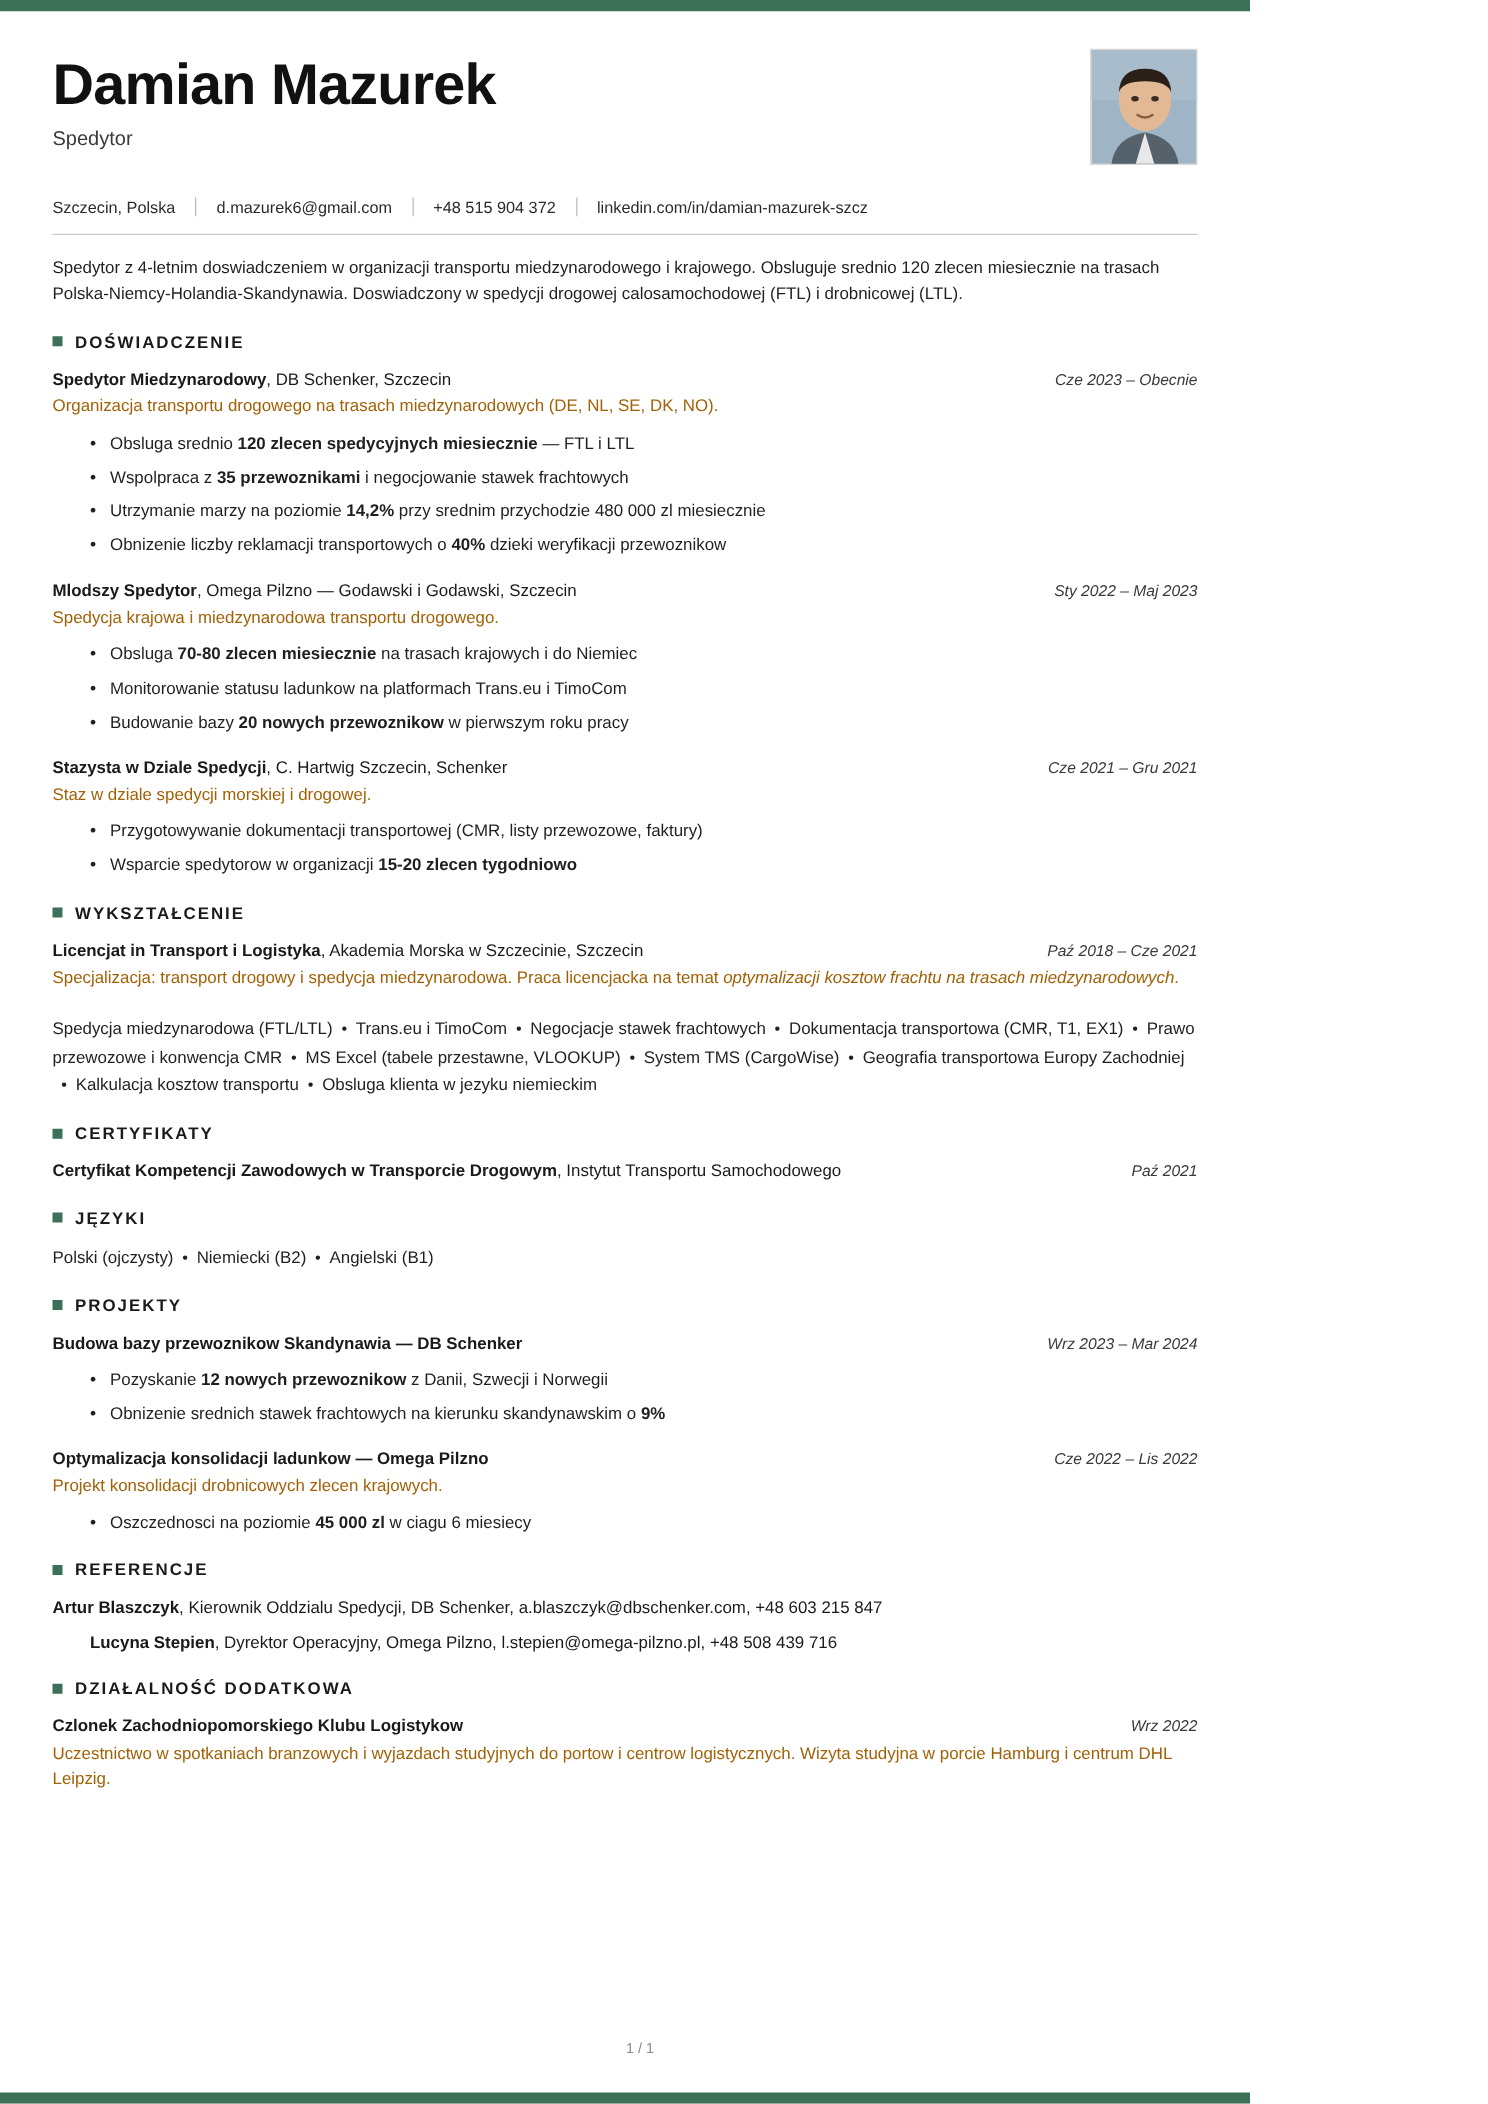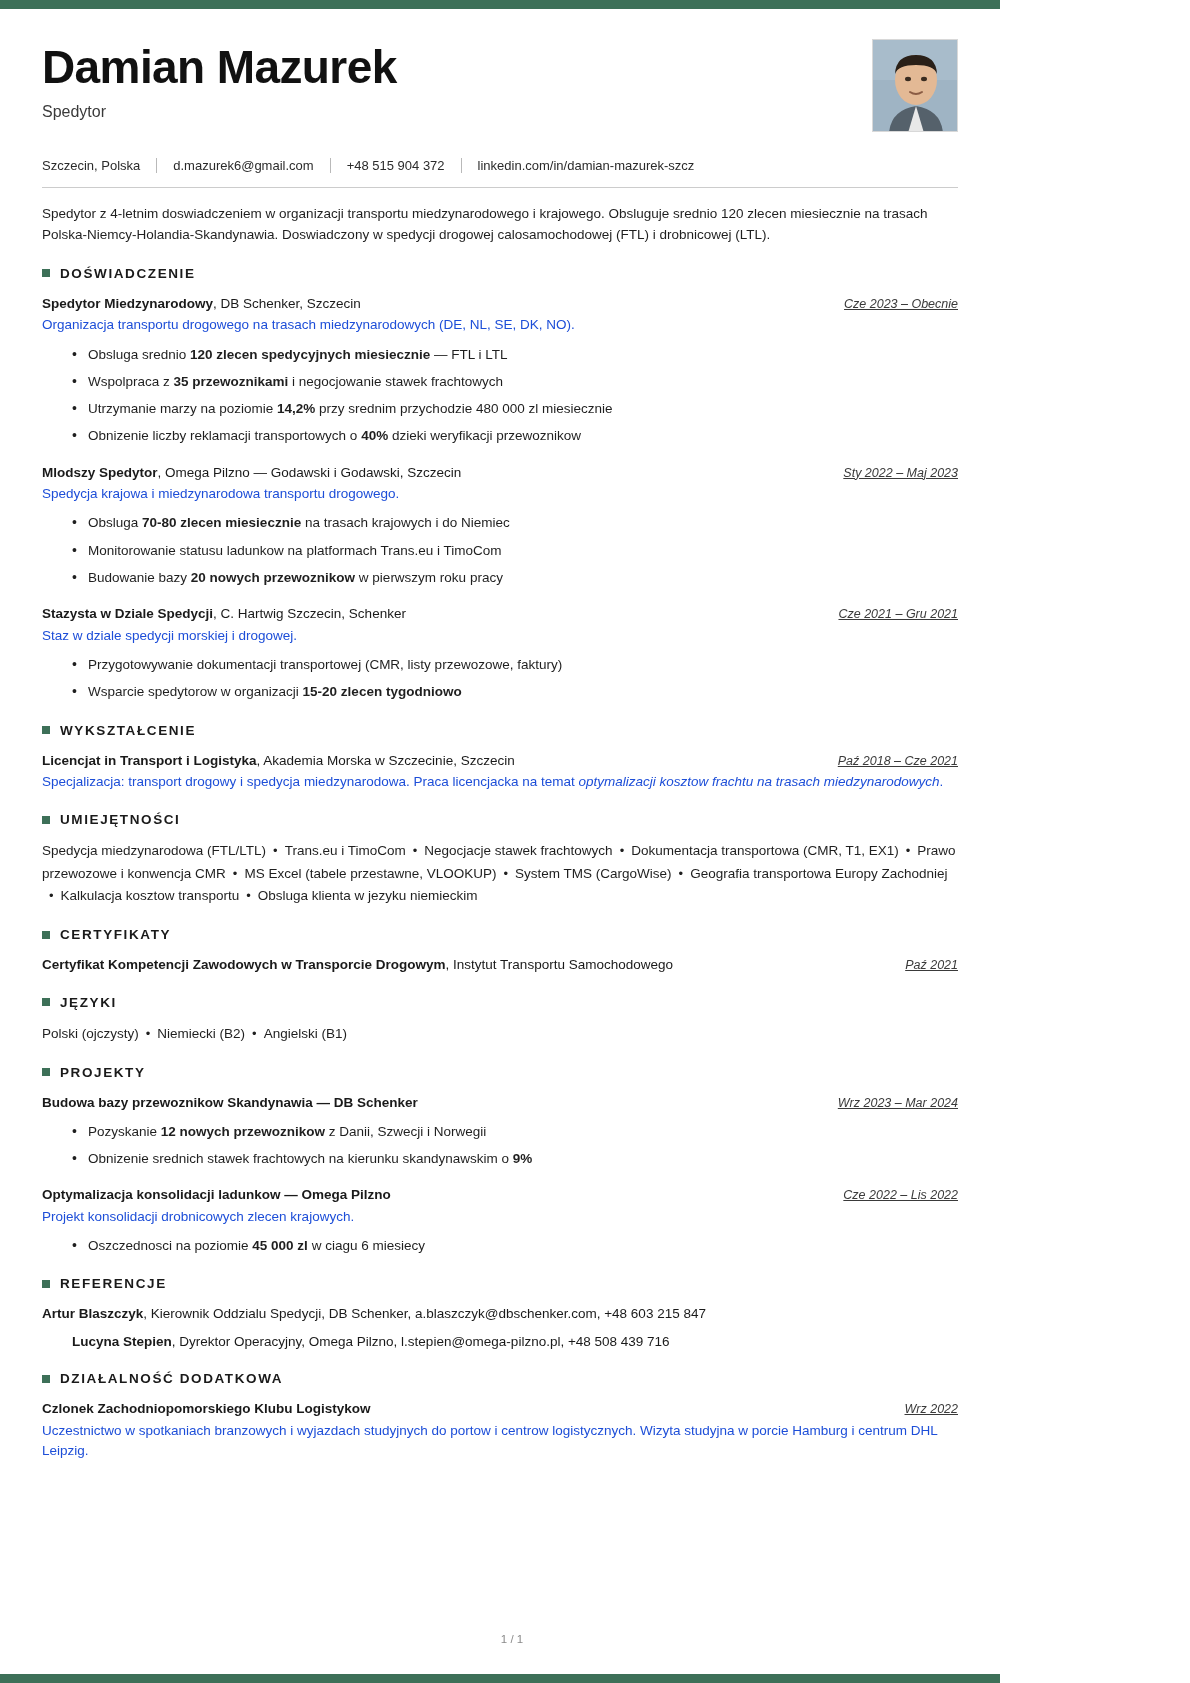--- a/index.html
+++ b/index.html
@@ -127,26 +127,25 @@
     color: #1a1a1a;
     flex: 1 1 auto;
   }
   .entry-title b { font-weight: bold; }
   .entry-date {
     font-size: 12.5px;
     font-style: italic;
     color: #3a3a3a;
     white-space: nowrap;
     flex: 0 0 auto;
-    text-decoration: underline;
   }
   .entry-sub {
     font-size: 13.5px;
     line-height: 1.5;
-    color: #1d4ed8;
+    color: #a16207;
     margin-top: 2px;
   }
   .entry-sub i { font-style: italic; }
 
   ul.bullets {
     margin: 9px 0 0 0;
     padding: 0 0 0 30px;
     list-style: none;
   }
   ul.bullets li {
@@ -296,24 +295,20 @@
             <div class="entry-head">
               <div class="entry-title"><b>Licencjat in Transport i Logistyka</b><span>, Akademia Morska w Szczecinie, Szczecin</span></div>
               <div class="entry-date">Paź 2018 – Cze 2021</div>
             </div>
             <div class="entry-sub">Specjalizacja: transport drogowy i spedycja miedzynarodowa. Praca licencjacka na temat <i>optymalizacji kosztow frachtu na trasach miedzynarodowych</i>.</div>
           </div>
         </div>
     </div>
 
     <div class="section">
-      <div class="section-title">
-        <span class="sq"></span>
-        <span>UMIEJĘTNOŚCI</span>
-      </div>
       <div class="inline-list" id="skills-list"><span>Spedycja miedzynarodowa (FTL/LTL)</span><span class="dot-sep">•</span><span>Trans.eu i TimoCom</span><span class="dot-sep">•</span><span>Negocjacje stawek frachtowych</span><span class="dot-sep">•</span><span>Dokumentacja transportowa (CMR, T1, EX1)</span><span class="dot-sep">•</span><span>Prawo przewozowe i konwencja CMR</span><span class="dot-sep">•</span><span>MS Excel (tabele przestawne, VLOOKUP)</span><span class="dot-sep">•</span><span>System TMS (CargoWise)</span><span class="dot-sep">•</span><span>Geografia transportowa Europy Zachodniej</span><span class="dot-sep">•</span><span>Kalkulacja kosztow transportu</span><span class="dot-sep">•</span><span>Obsluga klienta w jezyku niemieckim</span></div>
     </div>
 
     <div class="section">
       <div class="section-title">
         <span class="sq"></span>
         <span>CERTYFIKATY</span>
       </div>
       <div id="certificate-entries">
           <div class="entry">

